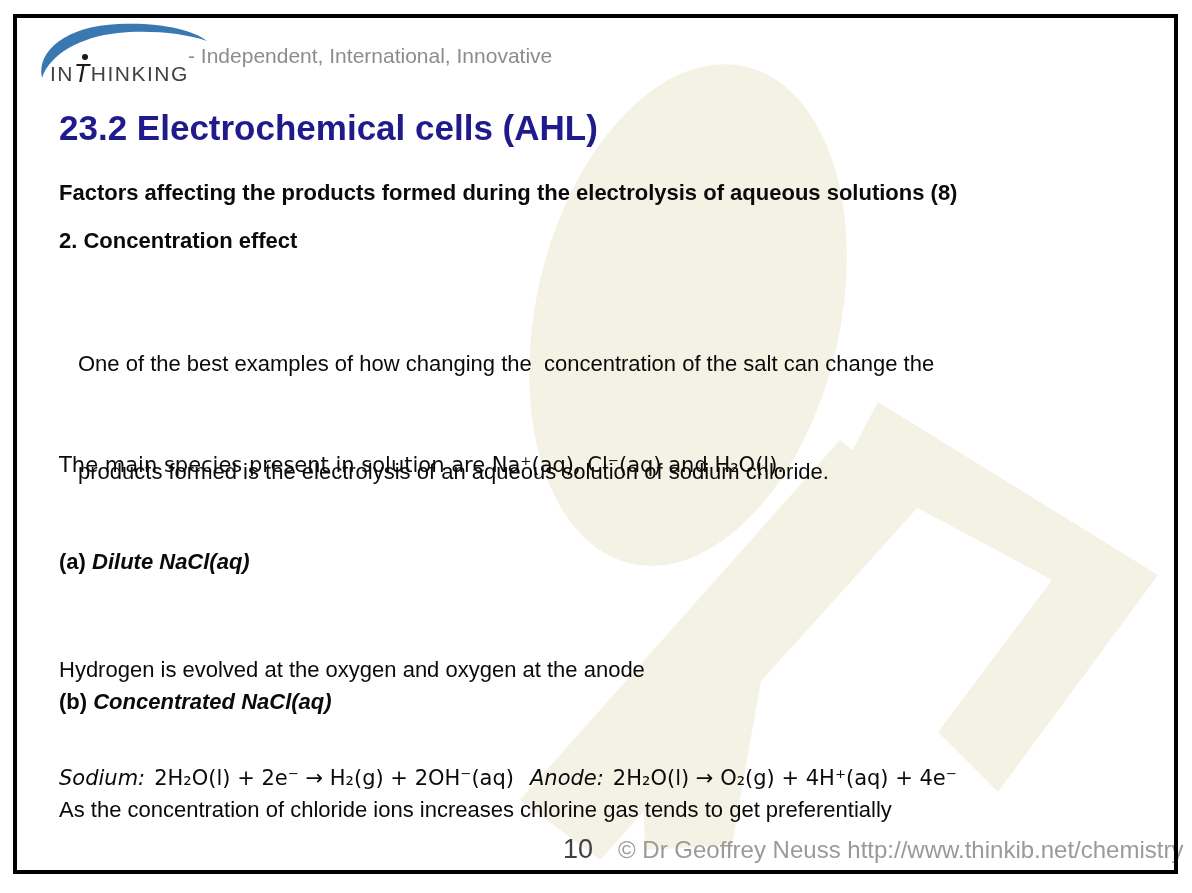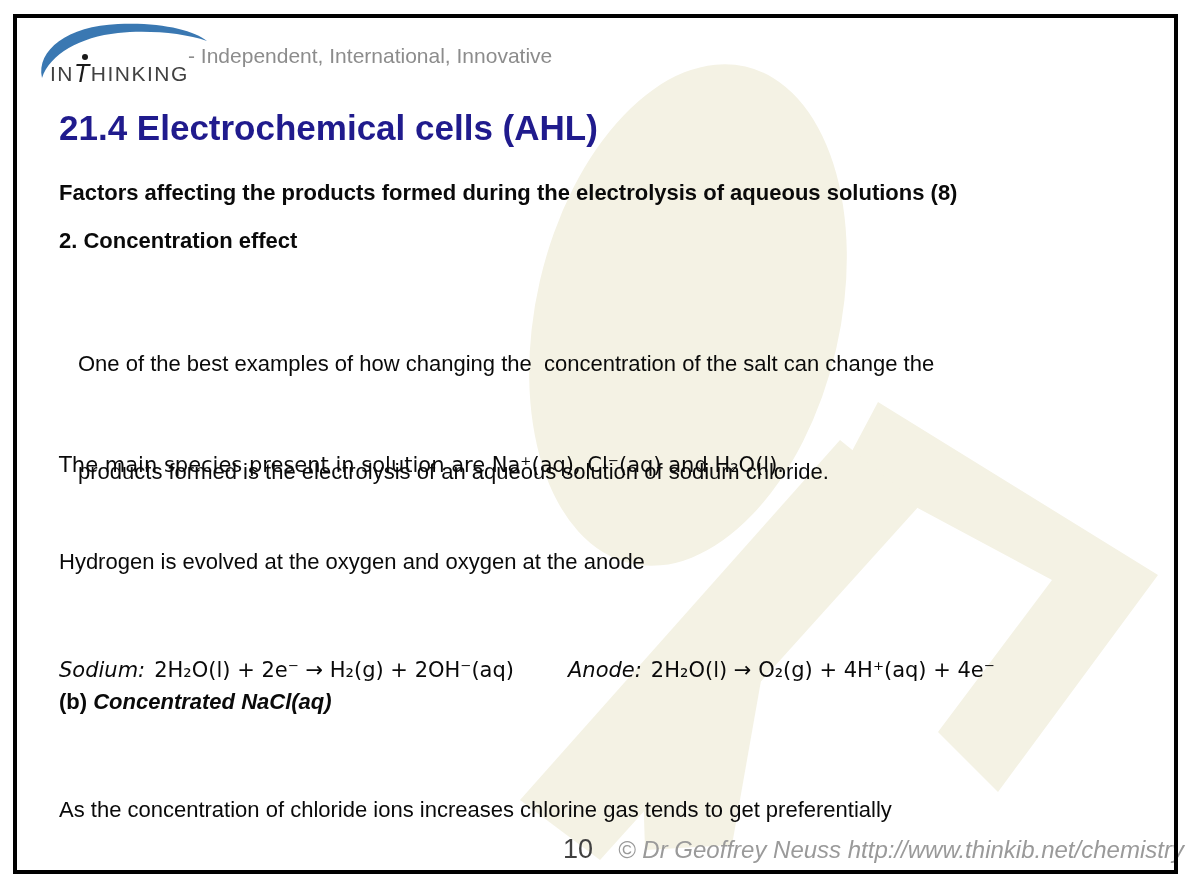--- a/index.html
+++ b/index.html
@@ -38,24 +38,24 @@
   .block{left:59px;font-size:22px;line-height:36px;color:#0a0a0a;}
   .para1{top:274px;margin-left:19px;}
   .para2{top:375px;}
   .blockA{top:472px;}
   .blockB{top:612px;}
   .line{white-space:pre;}
   .chem{font-family:"DejaVu Sans", sans-serif;font-size:21px;}
   .b{font-weight:700;}
   .bi{font-weight:700;font-style:italic;}
   .eq-label{font-style:italic;margin-right:9px;}
-  .anode-gap{margin-left:54px;}
+  .anode-gap{margin-left:16px;}
   
   .pagenum{left:563px;top:834px;font-size:27px;color:#404040;}
-  .copyright{left:618px;top:836px;font-size:24px;font-style:italic;color:#9a9a9a;}
+  .copyright{left:618px;top:836px;font-size:24px;color:#9a9a9a;}
 </style>
 </head>
 <body>
 
 <div class="page">
 
   <svg class="watermark" width="1192" height="893" viewBox="0 0 1192 893">
     <g fill="#f4f2e4">
       <ellipse cx="688" cy="315" rx="152" ry="255" transform="rotate(13 688 315)"></ellipse>
       <polygon points="878,402 1158,575 998,792 938,732 1052,580 843,468"></polygon>
@@ -67,34 +67,35 @@
   <div class="frame"></div>
 
   <div class="abs logo">
     <svg class="logo-arc" width="176" height="66" viewBox="0 0 176 66">
       <path fill="#3a78b2" d="M 8 58 C 2 30 34 6 84 4 C 126 2 160 10 173 21 C 150 13 114 10 84 13 C 46 17 16 34 8 58 Z"></path>
     </svg>
     <div class="logo-text"><span>IN</span><span class="tman">T</span><span>HINKING</span></div>
   </div>
   <div class="abs tagline">- Independent, International, Innovative</div>
 
-  <div class="abs title">21.4 Electrochemical cells (AHL)</div>
+  <div class="abs title">23.2 Electrochemical cells (AHL)</div>
   <div class="abs subtitle">Factors affecting the products formed during the electrolysis of aqueous solutions (8)</div>
   <div class="abs h2">2. Concentration effect</div>
 
   <div class="abs block para1">
     <div class="line">One of the best examples of how changing the  concentration of the salt can change the</div>
     <div class="line">products formed is the electrolysis of an aqueous solution of sodium chloride.</div>
   </div>
 
   <div class="abs block para2">
     <div class="line chem">The main species present in solution are Na⁺(aq), Cl⁻(aq) and H₂O(l).</div>
   </div>
 
   <div class="abs block blockA">
+    <div class="line"><span class="b">(a)</span> <span class="bi">Dilute NaCl(aq)</span></div>
     <div class="line">Hydrogen is evolved at the oxygen and oxygen at the anode</div>
     <div class="line chem"><span class="eq-label">Sodium:</span><span>2H₂O(l) + 2e⁻ → H₂(g) + 2OH⁻(aq)</span><span class="eq-label anode-gap">Anode:</span><span>2H₂O(l) → O₂(g) + 4H⁺(aq) + 4e⁻</span></div>
   </div>
 
   <div class="abs block blockB">
     <div class="line"><span class="b">(b)</span> <span class="bi">Concentrated NaCl(aq)</span></div>
     <div class="line">As the concentration of chloride ions increases chlorine gas tends to get preferentially</div>
     
     
     

